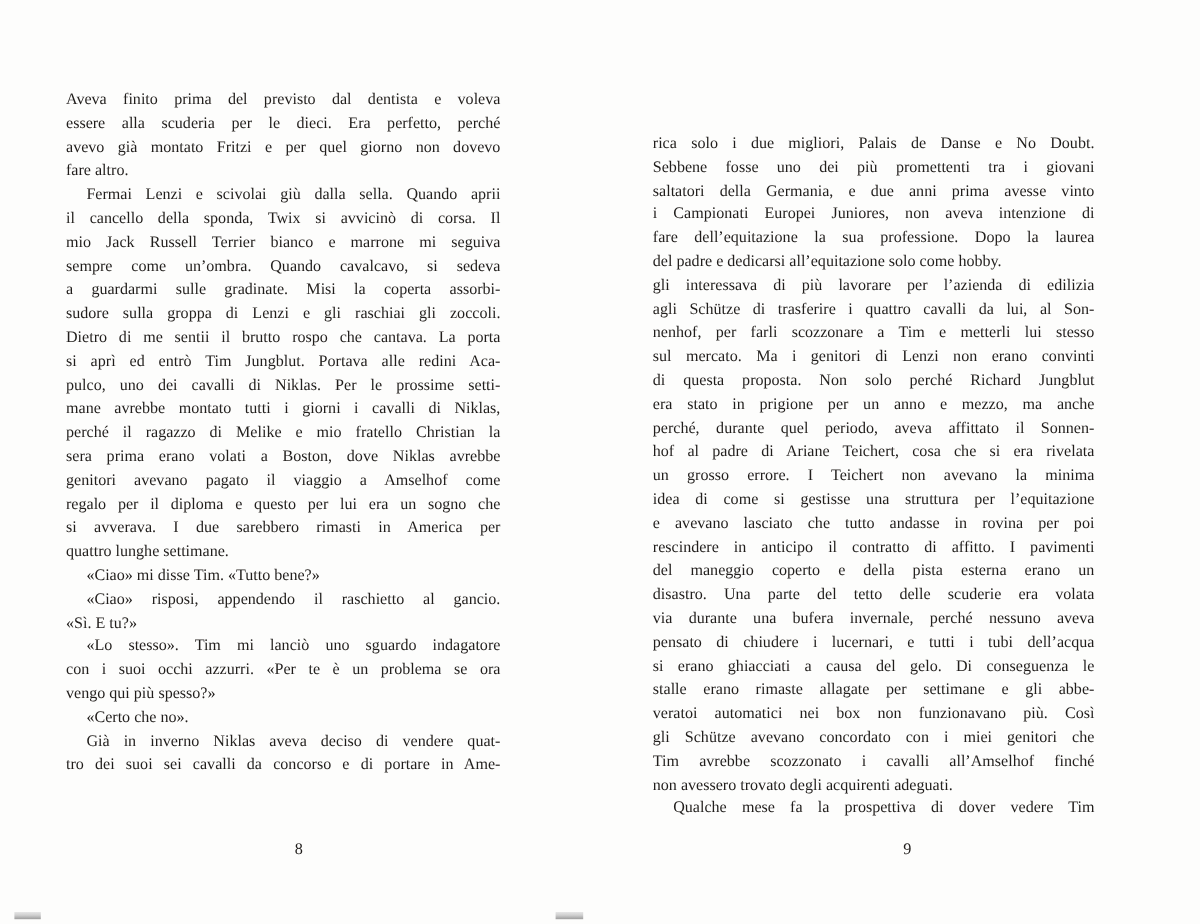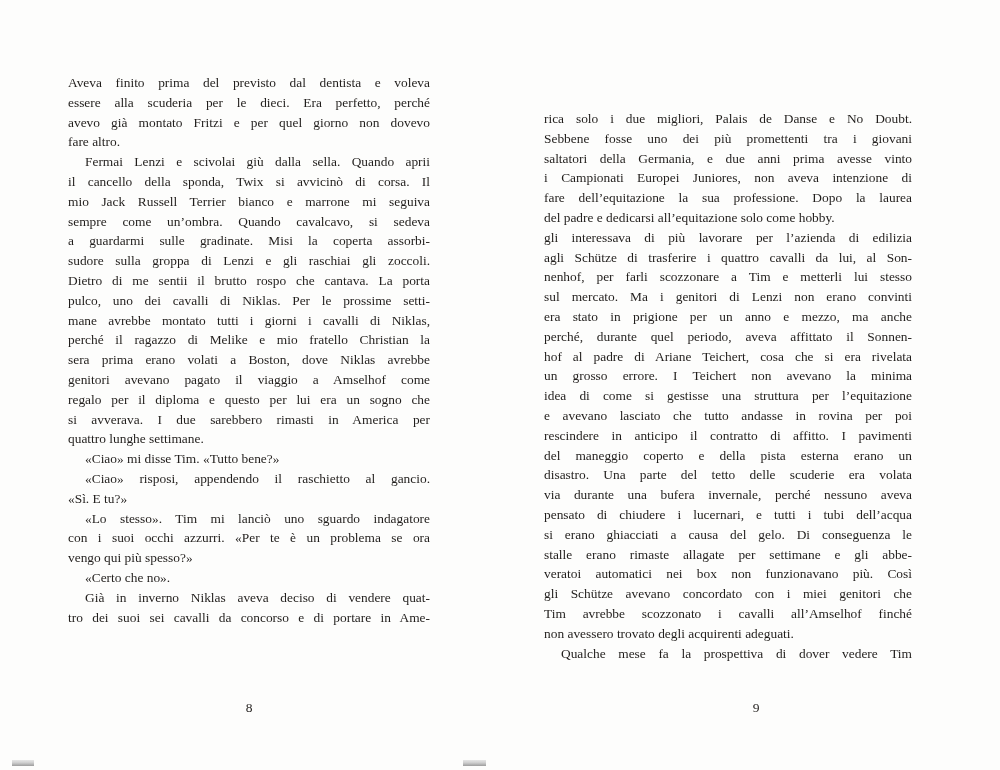--- a/index.html
+++ b/index.html
@@ -12,21 +12,21 @@
     color: #211e1c;
     overflow: hidden;
   }
   .spread { position: absolute; inset: 0; }
   .text-block {
     position: absolute;
     top: 73px;
     font-size: 13.4px;
     line-height: 19.8px;
   }
-  .text-block.left  { left: 68px;  width: 362px; }
+  .text-block.left  { left: 55px;  width: 362px; }
   .text-block.right { left: 544px; width: 368px; margin-top: 36px; }
   .line {
     text-align: justify;
     text-align-last: justify;
     -moz-text-align-last: justify;
     height: 19.8px;
     overflow: visible;
   }
   .line.end { text-align-last: left; -moz-text-align-last: left; }
   .line.ind { padding-left: 17px; }
@@ -59,20 +59,21 @@
       <div class="line"><span>essere alla scuderia per le dieci. Era perfetto, perché</span></div>
       <div class="line"><span>avevo già montato Fritzi e per quel giorno non dovevo</span></div>
       <div class="line end"><span>fare altro.</span></div>
       <div class="line ind"><span>Fermai Lenzi e scivolai giù dalla sella. Quando aprii</span></div>
       <div class="line"><span>il cancello della sponda, Twix si avvicinò di corsa. Il</span></div>
       <div class="line"><span>mio Jack Russell Terrier bianco e marrone mi seguiva</span></div>
       <div class="line"><span>sempre come un’ombra. Quando cavalcavo, si sedeva</span></div>
       <div class="line"><span>a guardarmi sulle gradinate. Misi la coperta assorbi-</span></div>
       <div class="line"><span>sudore sulla groppa di Lenzi e gli raschiai gli zoccoli.</span></div>
       <div class="line"><span>Dietro di me sentii il brutto rospo che cantava. La porta</span></div>
+      <div class="line"><span>si aprì ed entrò Tim Jungblut. Portava alle redini Aca-</span></div>
       <div class="line"><span>pulco, uno dei cavalli di Niklas. Per le prossime setti-</span></div>
       <div class="line"><span>mane avrebbe montato tutti i giorni i cavalli di Niklas,</span></div>
       <div class="line"><span>perché il ragazzo di Melike e mio fratello Christian la</span></div>
       <div class="line"><span>sera prima erano volati a Boston, dove Niklas avrebbe</span></div>
       <div class="line"><span>genitori avevano pagato il viaggio a Amselhof come</span></div>
       <div class="line"><span>regalo per il diploma e questo per lui era un sogno che</span></div>
       <div class="line"><span>si avverava. I due sarebbero rimasti in America per</span></div>
       <div class="line end"><span>quattro lunghe settimane.</span></div>
       <div class="line ind end"><span>«Ciao» mi disse Tim. «Tutto bene?»</span></div>
       <div class="line ind"><span>«Ciao» risposi, appendendo il raschietto al gancio.</span></div>
@@ -91,20 +92,21 @@
       <div class="line"><span>rica solo i due migliori, Palais de Danse e No Doubt.</span></div>
       <div class="line"><span>Sebbene fosse uno dei più promettenti tra i giovani</span></div>
       <div class="line"><span>saltatori della Germania, e due anni prima avesse vinto</span></div>
       <div class="line"><span>i Campionati Europei Juniores, non aveva intenzione di</span></div>
       <div class="line"><span>fare dell’equitazione la sua professione. Dopo la laurea</span></div>
       <div class="line end"><span>del padre e dedicarsi all’equitazione solo come hobby.</span></div>
       <div class="line"><span>gli interessava di più lavorare per l’azienda di edilizia</span></div>
       <div class="line"><span>agli Schütze di trasferire i quattro cavalli da lui, al </span><span class="it">Son-</span></div>
       <div class="line"><span class="it">nenhof</span><span>, per farli scozzonare a Tim e metterli lui stesso</span></div>
       <div class="line"><span>sul mercato. Ma i genitori di Lenzi non erano convinti</span></div>
+      <div class="line"><span>di questa proposta. Non solo perché Richard Jungblut</span></div>
       <div class="line"><span>era stato in prigione per un anno e mezzo, ma anche</span></div>
       <div class="line"><span>perché, durante quel periodo, aveva affittato il </span><span class="it">Sonnen-</span></div>
       <div class="line"><span class="it">hof</span><span> al padre di Ariane Teichert, cosa che si era rivelata</span></div>
       <div class="line"><span>un grosso errore. I Teichert non avevano la minima</span></div>
       <div class="line"><span>idea di come si gestisse una struttura per l’equitazione</span></div>
       <div class="line"><span>e avevano lasciato che tutto andasse in rovina per poi</span></div>
       <div class="line"><span>rescindere in anticipo il contratto di affitto. I pavimenti</span></div>
       <div class="line"><span>del maneggio coperto e della pista esterna erano un</span></div>
       <div class="line"><span>disastro. Una parte del tetto delle scuderie era volata</span></div>
       <div class="line"><span>via durante una bufera invernale, perché nessuno aveva</span></div>

